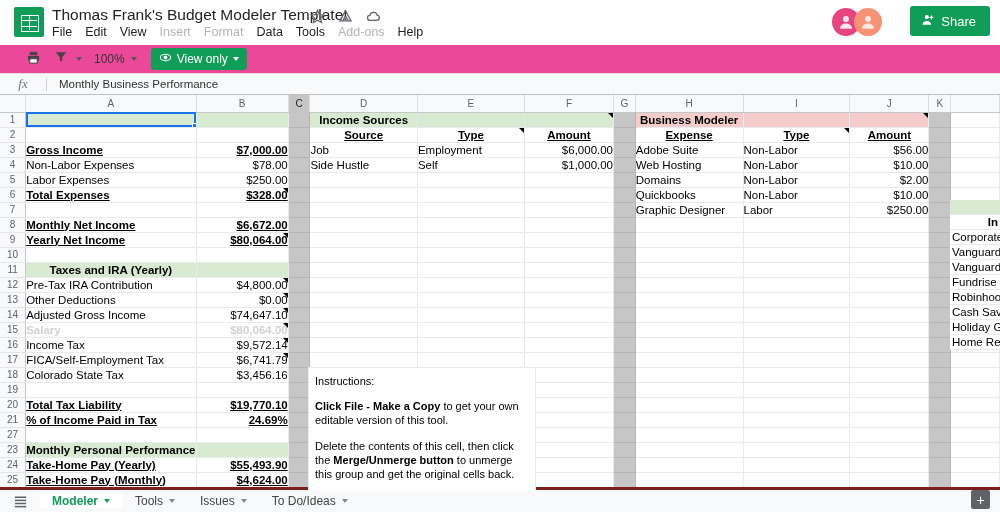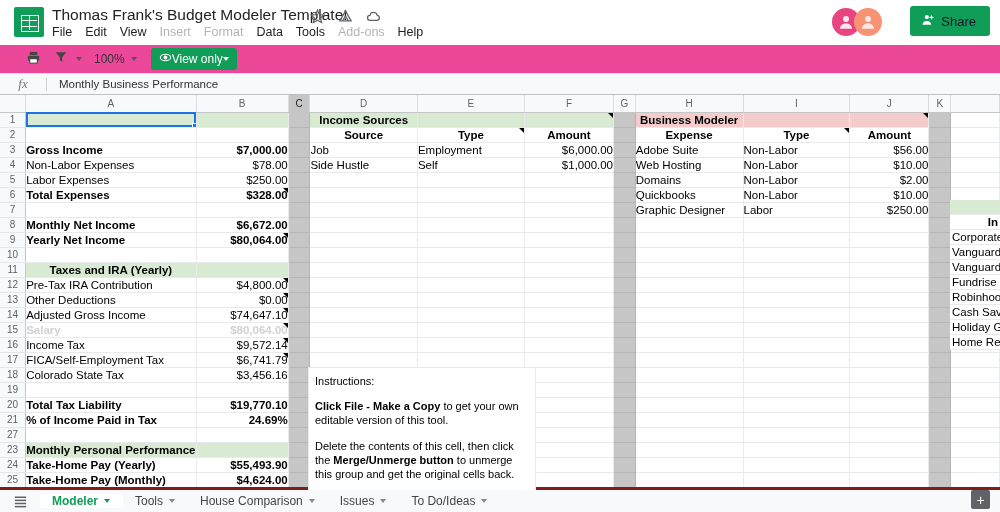--- a/index.html
+++ b/index.html
@@ -48,36 +48,36 @@
   .menubar span.dim { color: #b4b4b4; }
 
   .avatars { position: absolute; right: 118px; top: 8px; display: flex; }
   .av { width: 28px; height: 28px; border-radius: 50%; position: relative; }
   .av1 { background: #e8447f; }
   .av2 { background: #f79274; margin-left: -6px; }
   .av svg { position: absolute; left: 5px; top: 5px; }
   .share-btn {
     position: absolute; right: 10px; top: 6px;
     height: 30px; padding: 0 14px 0 11px;
-    background: #0f9d58; color: #0f172a;
+    background: #0f9d58; color: #ffffff;
     border-radius: 3px; font-size: 13px;
     display: flex; align-items: center; gap: 6px;
     cursor: pointer; white-space: nowrap;
   }
 
   
   .toolbar { height: 28px; position: relative; background: #ec4899; }
   .tb-inner { position: absolute; left: 20px; top: 0; height: 28px; display: flex; align-items: center; gap: 2px; }
   .tb-btn { width: 26px; height: 24px; display: flex; align-items: center; justify-content: center; border-radius: 2px; cursor: pointer; color: #444; }
   .caret { width: 0; height: 0; border-left: 3.5px solid transparent; border-right: 3.5px solid transparent; border-top: 4px solid #555; }
   .zoombox { font-size: 12px; color: #333; padding: 0 4px 0 10px; cursor: pointer; }
   .viewonly {
     margin-left: 12px; height: 22px; background: #0f9d58; color: #fff;
     border-radius: 3px; font-size: 12px; padding: 0 8px;
-    display: flex; align-items: center; cursor: pointer;
+    display: flex; align-items: center; gap: 5px; cursor: pointer;
   }
   .viewonly .caret { border-top-color: #fff; }
 
   
   .formulabar {
     height: 22px; background: #f8f9fa;
     border-top: 1px solid #e0e0e0; border-bottom: 1px solid #c0c0c0;
     display: flex; align-items: center;
   }
   .fx { width: 46px; text-align: center; font-style: italic; font-size: 13px; color: #777; font-family: "Liberation Serif", serif; }
@@ -104,21 +104,21 @@
     cursor: pointer; user-select: none;
   }
   .cell {
     border-right: 1px solid #e8eaed; border-bottom: 1px solid #e8eaed;
     font-size: 11.5px; color: #000; vertical-align: middle;
     padding: 0 4px; overflow: hidden; white-space: nowrap;
     position: relative;
   }
   .cell.num { text-align: right; }
   .cell.ctr { text-align: center; }
-  .cell.b { font-weight: bold; }
+  .cell.b { font-weight: bold; text-decoration: underline; }
   .cell.greenhdr { background: #d9ead3; text-align: center; font-weight: bold; }
   .cell.pinkhdr  { background: #f4cccc; text-align: center; font-weight: bold; }
   .cell.faded { color: #d2d2d2; font-weight: bold; }
   .cell.greycol { background: #c6c6c6; border-right: 1px solid #b5b5b5; border-bottom: 1px solid #b5b5b5; }
   .note::after {
     content: ""; position: absolute; right: 0; top: 0;
     width: 0; height: 0;
     border-top: 5px solid #000; border-left: 5px solid transparent;
   }
   .selcell { outline: 2px solid #1a73e8; outline-offset: -2px; z-index: 3; }
@@ -723,24 +723,20 @@
   </div>
   <div class="tab active">
     <span>Modeler</span>
     <span class="caret"></span>
   </div>
   <div class="tab">
     <span>Tools</span>
     <span class="caret"></span>
   </div>
   <div class="tab">
-    <span>House Comparison</span>
-    <span class="caret"></span>
-  </div>
-  <div class="tab">
     <span>Issues</span>
     <span class="caret"></span>
   </div>
   <div class="tab">
     <span>To Do/Ideas</span>
     <span class="caret"></span>
   </div>
   <div class="explore">+</div>
 </div>
 

